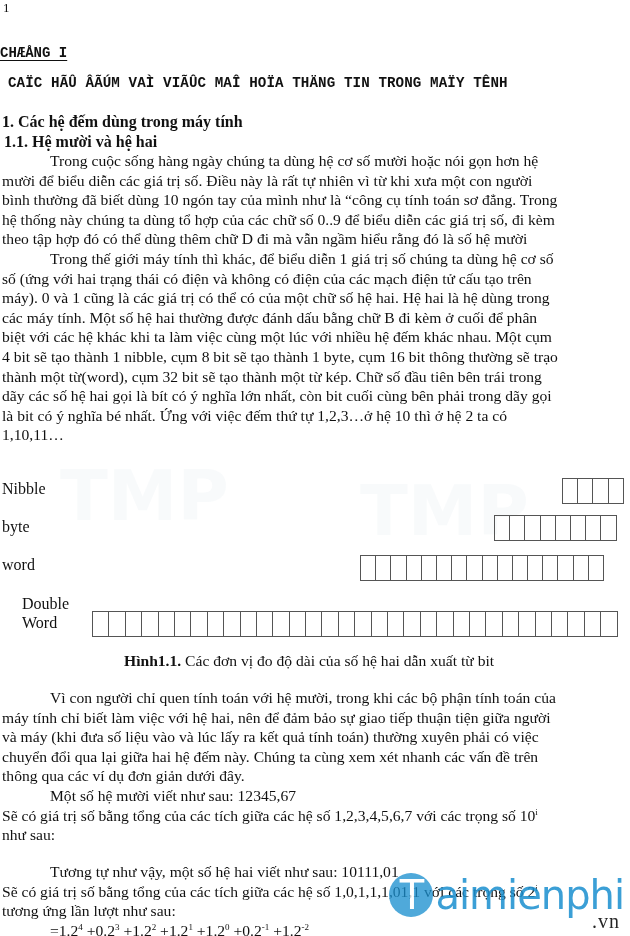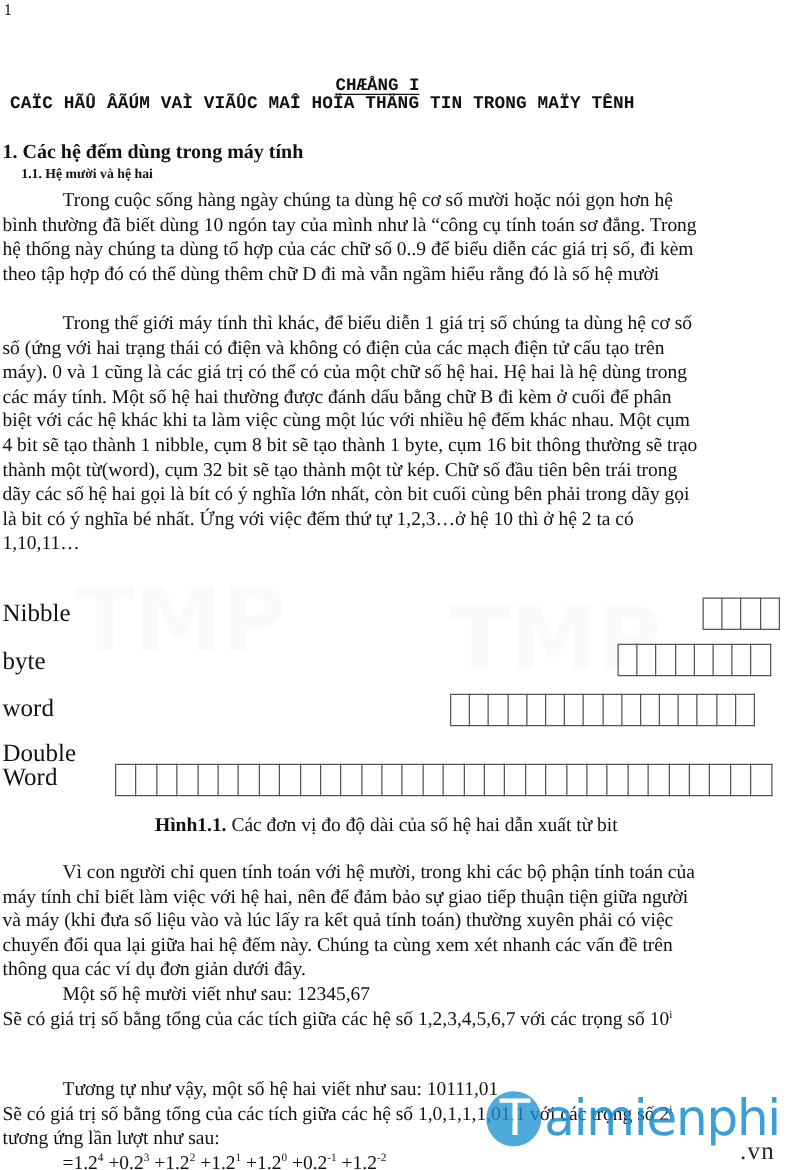--- a/index.html
+++ b/index.html
@@ -4,29 +4,29 @@
 <style>
   html, body { margin: 0; padding: 0; }
   body {
     width: 630px; height: 936px; overflow: hidden; background: #ffffff;
     position: relative; color: #111;
     font-family: "Liberation Serif", "DejaVu Serif", serif;
   }
   .abs { position: absolute; }
   .page-num { left: 3px; top: 0px; font-size: 13px; }
   .mono { font-family: "Liberation Mono", "DejaVu Sans Mono", monospace; font-weight: bold; }
-  .chapter { left: 0; width: 604px; top: 61px; text-align: center; font-size: 14px; }
+  .chapter { left: 0; width: 604px; top: 45px; text-align: left; font-size: 14px; }
   .chapter span { text-decoration: underline; text-underline-offset: 3px; }
   .chapter-title { left: 8px; top: 75px; font-size: 14.2px; letter-spacing: 0.1px; white-space: nowrap; }
   .h1 { left: 2px; top: 113px; font-weight: bold; font-size: 16px; }
-  .h2 { left: 17px; top: 133px; font-weight: bold; font-size: 11px; text-align: right; }
+  .h2 { left: 4px; top: 133px; font-weight: bold; font-size: 16px; text-align: right; }
   .para { left: 2px; width: 604px; font-size: 15.6px; line-height: 19.6px; text-align: justify; }
   .para .line { display: block; white-space: nowrap; }
   .indent { padding-left: 48px; }
-  .row-label { left: 2px; font-size: 20px; }
+  .row-label { left: 2px; font-size: 16px; }
   .bitrow { display: flex; height: 26px; border-left: 1.3px solid #555; }
   .bit { width: 15.1px; height: 24px; border: 1.3px solid #555; border-left: none; box-sizing: content-box; }
   .caption { left: 124px; top: 652px; font-size: 15.6px; }
   .caption b { font-weight: bold; }
   sup { font-size: 9px; vertical-align: 6px; line-height: 0; }
   .wm { color: rgba(200,210,220,0.12); font-family: "DejaVu Sans", sans-serif; font-weight: bold; pointer-events: none; }
   .logo { right: 6px; top: 872px; font-family: "DejaVu Sans", sans-serif; font-size: 40px; color: #1a8fcf; opacity: 0.85; letter-spacing: -1px; }
   .logo .vn { position: absolute; right: 4px; top: 38px; font-size: 20px; color: #000000; font-family: "Liberation Serif", serif; letter-spacing: 1px; }
   .logo .t { display: inline-block; color: #ffffff; background: #1a8fcf; border-radius: 50%; width: 44px; height: 44px; text-align: center; line-height: 44px; margin-right: 2px; opacity: 0.9; }
 </style>
@@ -39,20 +39,21 @@
 <div class="abs wm" style="left:360px;top:470px;font-size:70px;">TMP</div>
 
 <div class="abs chapter mono"><span>CHÆÅNG I</span></div>
 <div class="abs chapter-title mono">CAÏC HÃÛ ÂÃÚM VAÌ VIÃÛC MAÎ HOÏA THÄNG TIN TRONG MAÏY TÊNH</div>
 
 <div class="abs h1">1. Các hệ đếm dùng trong máy tính</div>
 <div class="abs h2">1.1. Hệ mười và hệ hai</div>
 
 <div class="abs para" style="top:151px;">
   <span class="line indent">Trong cuộc sống hàng ngày chúng ta dùng hệ cơ số mười hoặc nói gọn hơn hệ</span>
+  <span class="line">mười để biểu diễn các giá trị số. Điều này là rất tự nhiên vì từ khi xưa một con người</span>
   <span class="line">bình thường đã biết dùng 10 ngón tay của mình như là “công cụ tính toán sơ đẳng. Trong</span>
   <span class="line">hệ thống này chúng ta dùng tổ hợp của các chữ số 0..9 để biểu diễn các giá trị số, đi kèm</span>
   <span class="line">theo tập hợp đó có thể dùng thêm chữ D đi mà vẫn ngầm hiểu rằng đó là số hệ mười</span>
 </div>
 
 <div class="abs para" style="top:249px;">
   <span class="line indent">Trong thế giới máy tính thì khác, để  biểu diễn 1 giá trị số chúng ta dùng hệ cơ số</span>
   <span class="line">số (ứng với hai trạng thái có điện và không có điện của các mạch điện tử cấu tạo trên</span>
   <span class="line">máy). 0 và 1 cũng là các giá trị có thể có của một chữ số hệ hai. Hệ hai là hệ dùng trong</span>
   <span class="line">các máy tính. Một số hệ hai thường được đánh dấu bằng chữ B đi kèm ở cuối để phân</span>
@@ -97,21 +98,21 @@
     <div class="bit" style="width: 14.2px;"></div>
     <div class="bit" style="width: 14.2px;"></div>
     <div class="bit" style="width: 14.2px;"></div>
     <div class="bit" style="width: 14.2px;"></div>
     <div class="bit" style="width: 14.2px;"></div>
     <div class="bit" style="width: 14.2px;"></div>
     <div class="bit" style="width: 14.2px;"></div>
     <div class="bit" style="width: 14.2px;"></div>
   </div>
 
-<div class="abs row-label" style="top:594px;line-height:19px;">
+<div class="abs row-label" style="top:594px;line-height:19px;margin-left:20px;">
   <div>Double</div>
   <div>Word</div>
 </div>
 <div class="abs bitrow" style="left:92px;top:611px;">
     <div class="bit" style="width: 15.4px;"></div>
     <div class="bit" style="width: 15.4px;"></div>
     <div class="bit" style="width: 15.4px;"></div>
     <div class="bit" style="width: 15.4px;"></div>
     <div class="bit" style="width: 15.4px;"></div>
     <div class="bit" style="width: 15.4px;"></div>
@@ -151,20 +152,21 @@
   <span class="line indent">Vì con người chỉ quen tính toán với hệ mười, trong khi các bộ phận tính toán của</span>
   <span class="line">máy tính chỉ biết làm việc với hệ hai, nên để đảm bảo sự giao tiếp thuận tiện giữa người</span>
   <span class="line">và máy (khi đưa số liệu vào và lúc lấy ra kết quả tính toán) thường xuyên phải có việc</span>
   <span class="line">chuyển đổi qua lại giữa hai hệ đếm này. Chúng ta cùng xem xét nhanh các vấn đề trên</span>
   <span class="line">thông qua các ví dụ đơn giản dưới đây.</span>
 </div>
 
 <div class="abs para" style="top:786px;">
   <span class="line indent">Một số hệ mười viết như sau:  12345,67</span>
   <span class="line"><span>Sẽ có giá trị số bằng tổng của các tích giữa các hệ số 1,2,3,4,5,6,7 với các trọng số 10</span><sup>i</sup></span>
+  <span class="line">như sau:</span>
 </div>
 
 <div class="abs para" style="top:862px;">
   <span class="line indent">Tương tự như vậy, một số hệ hai viết như sau: 10111,01</span>
   <span class="line"><span>Sẽ có giá trị số bằng tổng của các tích giữa các hệ số 1,0,1,1,1,01,1 với các trọng số 2</span><sup>i</sup></span>
   <span class="line">tương ứng lần lượt như sau:</span>
   <span class="line indent"><span>=</span><span>1.2</span><sup>4</sup> <span>+0.2</span><sup>3</sup> <span>+1.2</span><sup>2</sup> <span>+1.2</span><sup>1</sup> <span>+1.2</span><sup>0</sup> <span>+0.2</span><sup>-1</sup> <span>+1.2</span><sup>-2</sup></span>
 </div>
 
 <div class="abs logo">

